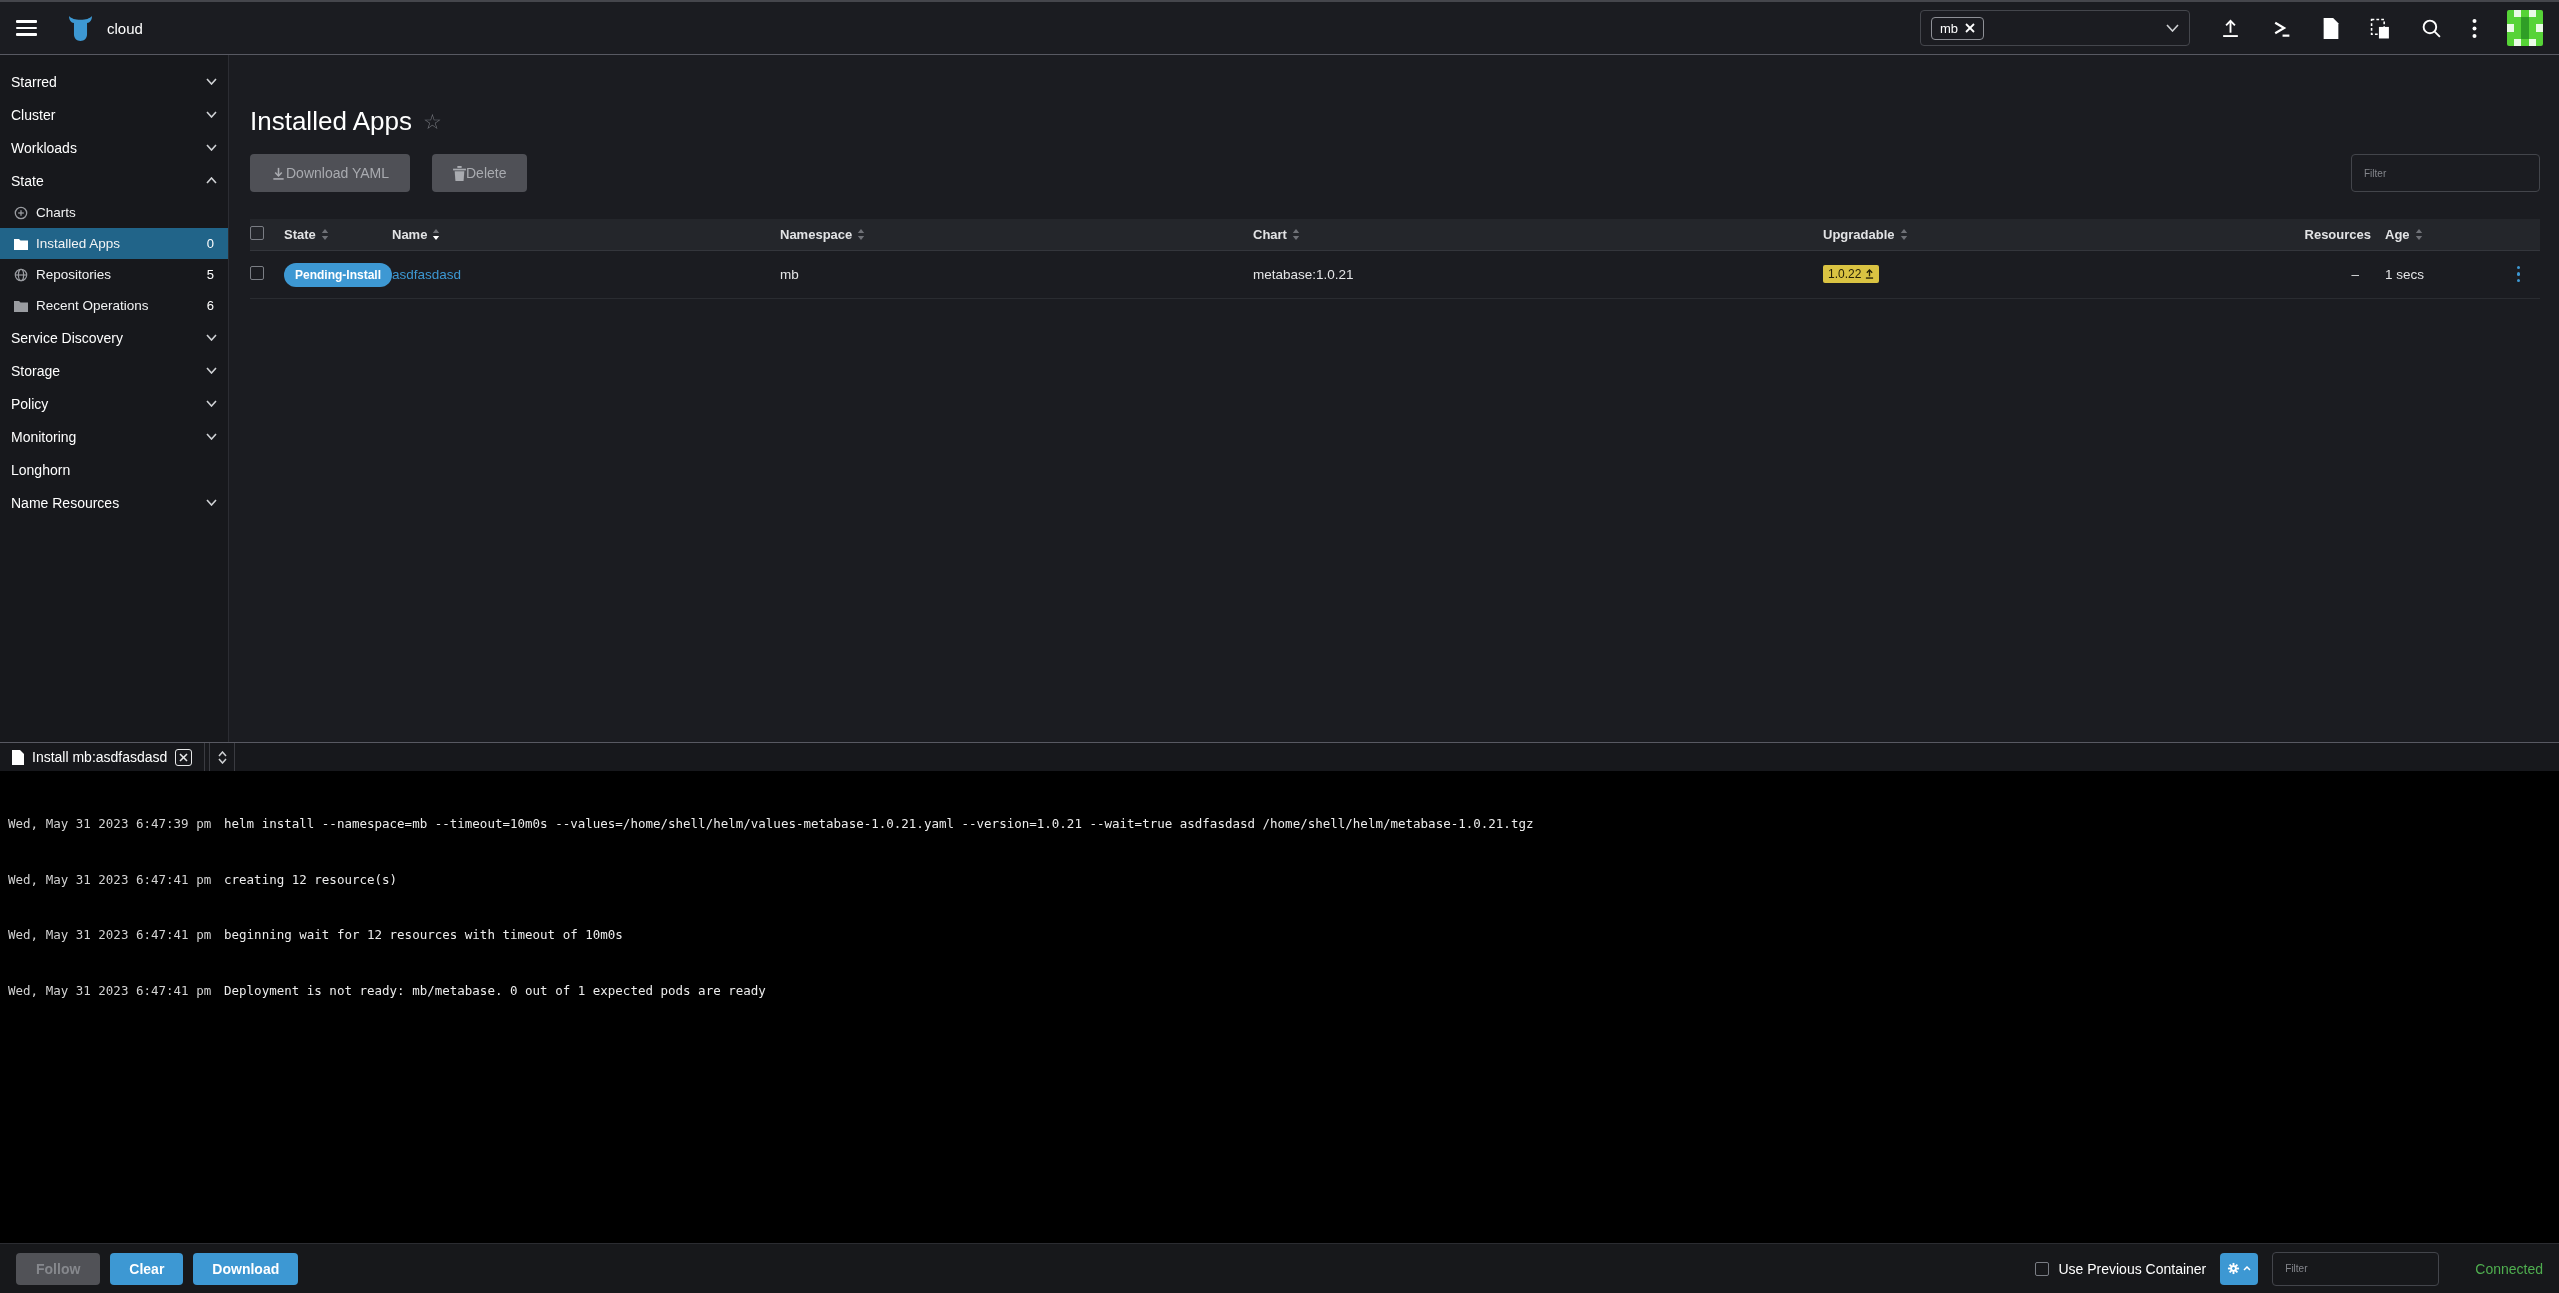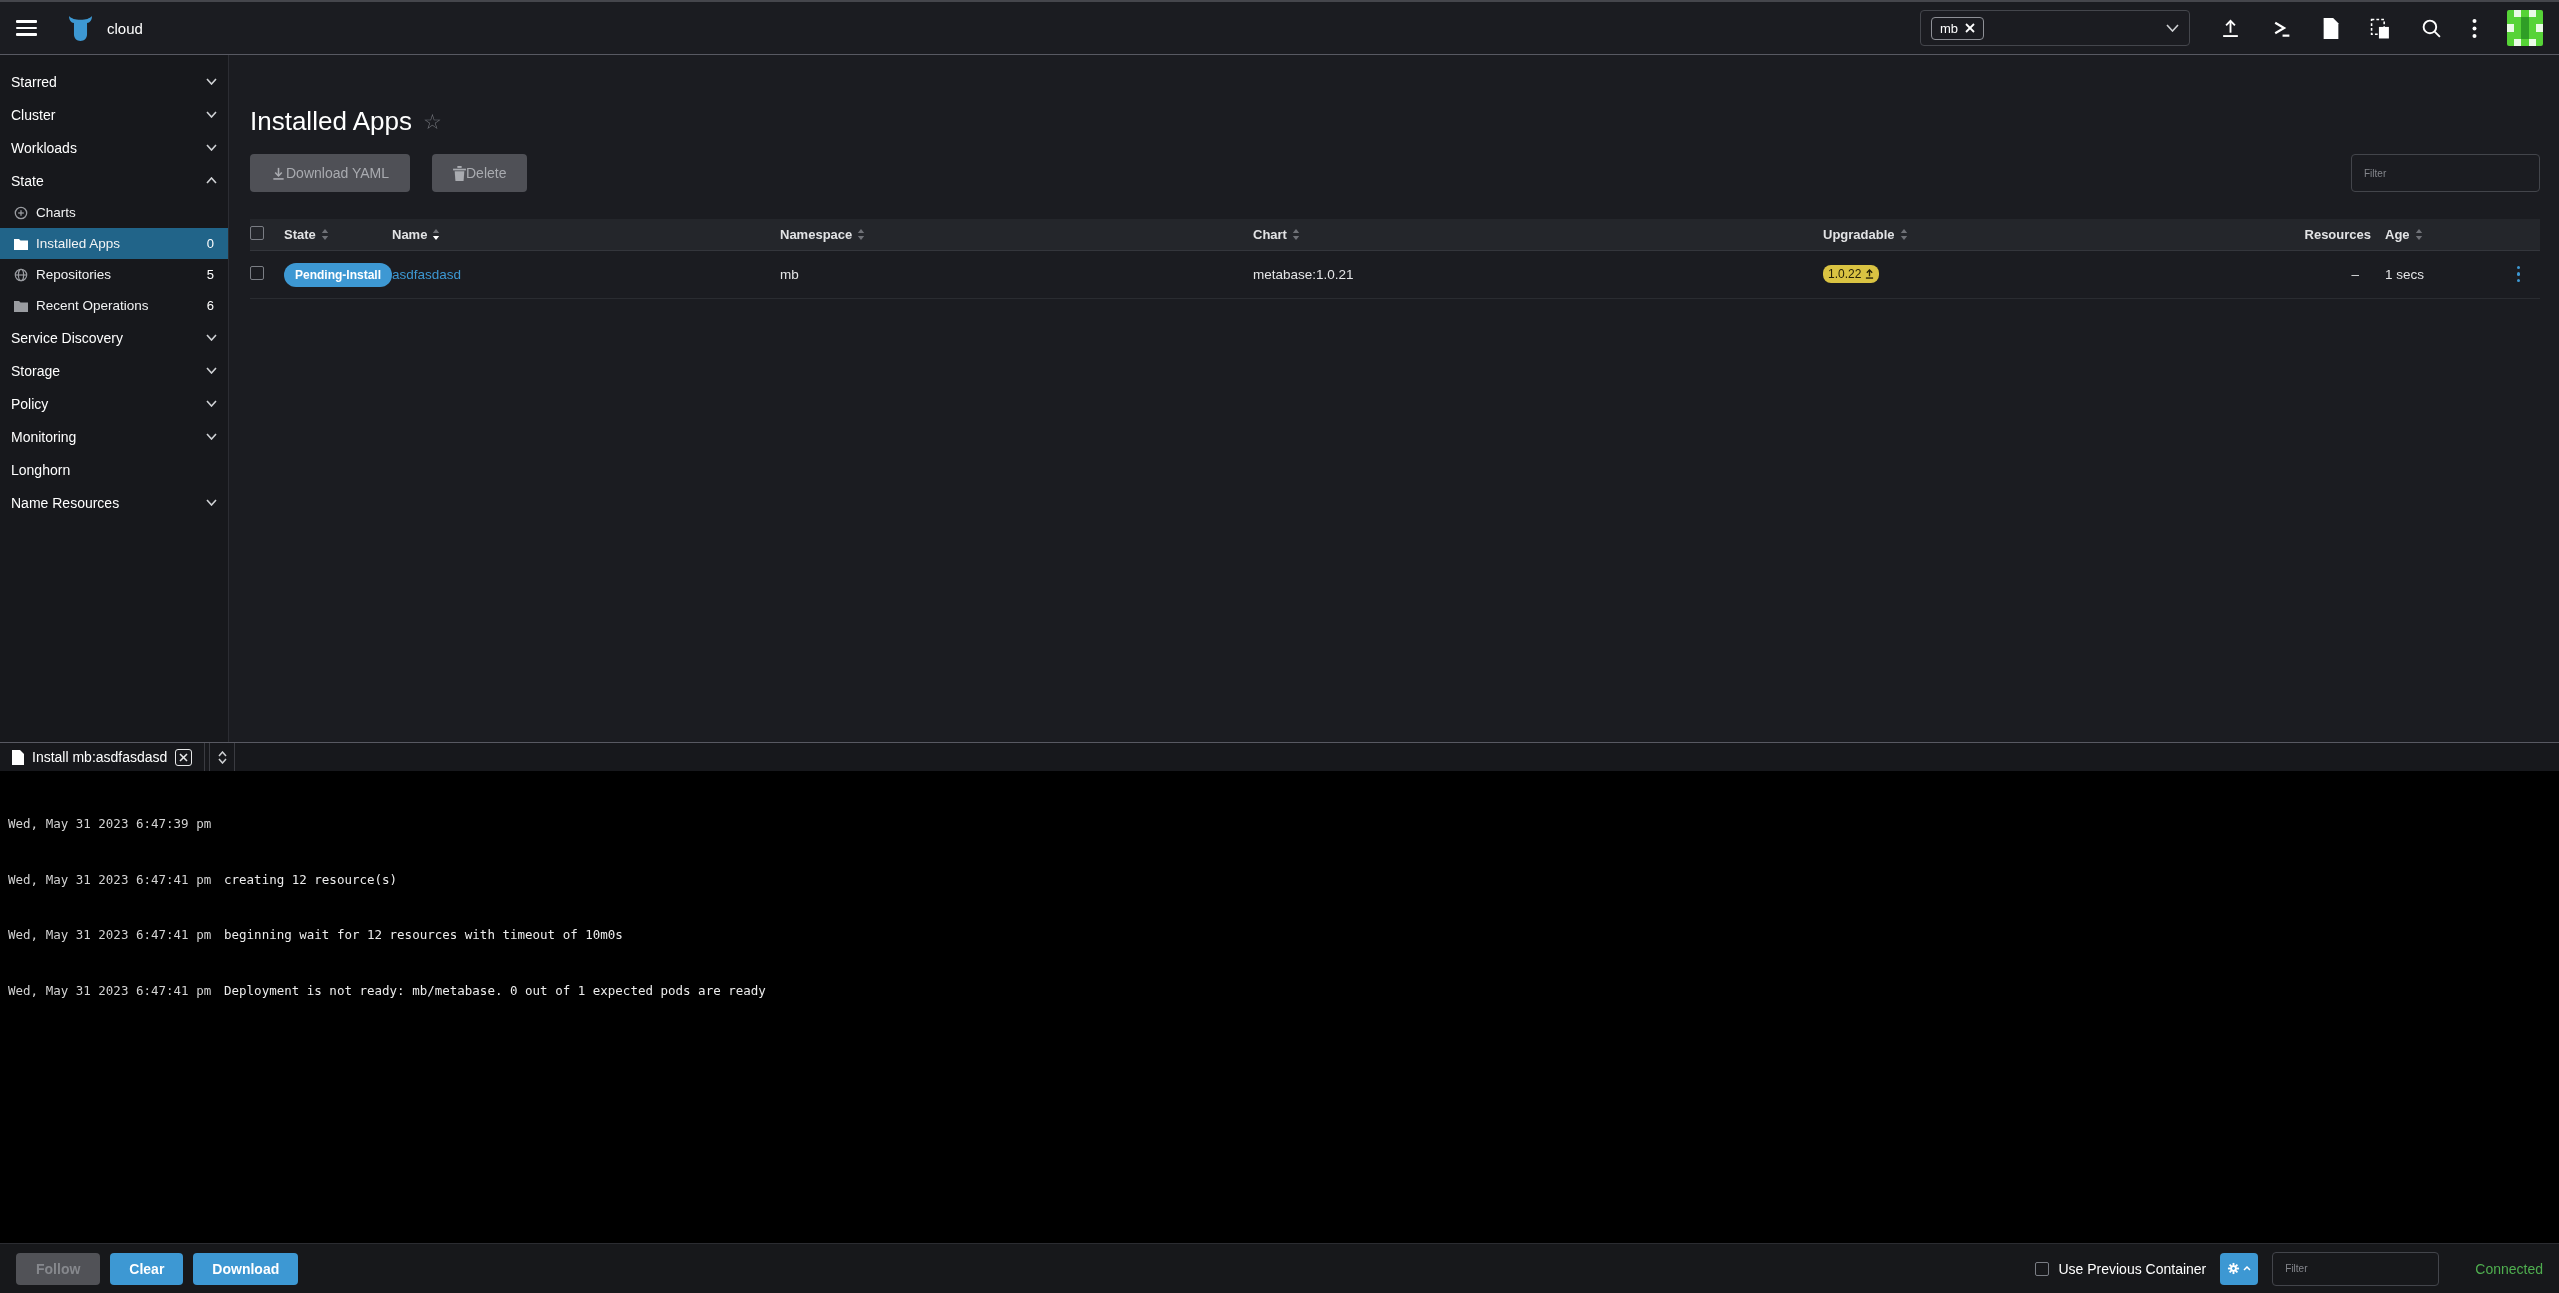--- a/index.html
+++ b/index.html
@@ -68,21 +68,21 @@
   .apps th { background:#24262b; height:31px; text-align:left; font-size:13px; font-weight:700;
     color:#e2e3e5; border-bottom:1px solid #34363c; padding:0; }
   .th-inner { display:flex; align-items:center; gap:5px; cursor:pointer; }
   .apps td { height:48px; border-bottom:1px solid #2a2c31; font-size:13.5px; color:#e4e5e7;
     padding:0; }
   .checkbox { width:14px; height:14px; border:1px solid #7a7d84; border-radius:2px;
     display:inline-block; cursor:pointer; background:transparent; }
   .state-badge { background:#3d98d3; color:#fff; border-radius:12px; padding:5px 11px;
     font-size:12px; font-weight:600; white-space:nowrap; }
   a.link { color:#3d98d3; text-decoration:none; cursor:pointer; }
-  .upg-badge { background:#dac342; color:#272207; border-radius:8px; padding:2px 5px;
+  .upg-badge { background:#dac342; color:#272207; border-radius:2px; padding:2px 5px;
     font-size:12px; display:inline-flex; align-items:center; gap:4px; cursor:pointer; }
   .td-right { text-align:right; padding-right:26px !important; color:#9a9ca1; }
   .th-right .th-inner { justify-content:flex-end; padding-right:14px; }
   .row-kebab { display:flex; flex-direction:column; gap:3px; align-items:center;
     cursor:pointer; width:100%; }
   .row-kebab i { width:3.5px; height:3.5px; border-radius:50%; background:#3d98d3; }
 
   
   .logpanel { flex:1; display:flex; flex-direction:column; min-height:0; }
   .tabbar { height:29px; flex:none; background:#17181c; border-top:1px solid #585962;
@@ -443,21 +443,21 @@
       <svg width="9" height="6" viewBox="0 0 9 6" fill="none" stroke="#cfd1d4" stroke-width="1.5">
           <polyline points="1,5 4.5,1 8,5"></polyline>
         </svg>
       <svg width="9" height="6" viewBox="0 0 9 6" fill="none" stroke="#cfd1d4" stroke-width="1.5">
           <polyline points="1,1 4.5,5 8,1"></polyline>
         </svg>
     </div>
   </div>
 
   <div class="logbody">
-    <div class="logline"><span class="ts">Wed, May 31 2023 6:47:39 pm</span></div>
+    <div class="logline"><span class="ts">Wed, May 31 2023 6:47:39 pm</span><span class="msg">helm install --namespace=mb --timeout=10m0s --values=/home/shell/helm/values-metabase-1.0.21.yaml --version=1.0.21 --wait=true asdfasdasd /home/shell/helm/metabase-1.0.21.tgz</span></div>
     <div class="logline"><span class="ts">Wed, May 31 2023 6:47:41 pm</span><span class="msg">creating 12 resource(s)</span></div>
     <div class="logline"><span class="ts">Wed, May 31 2023 6:47:41 pm</span><span class="msg">beginning wait for 12 resources with timeout of 10m0s</span></div>
     <div class="logline"><span class="ts">Wed, May 31 2023 6:47:41 pm</span><span class="msg">Deployment is not ready: mb/metabase. 0 out of 1 expected pods are ready</span></div>
   </div>
 
   <div class="logtoolbar">
     <button class="btn btn-follow">Follow</button>
     <button class="btn btn-blue">Clear</button>
     <button class="btn btn-blue">Download</button>
     <div class="toolbar-right">

